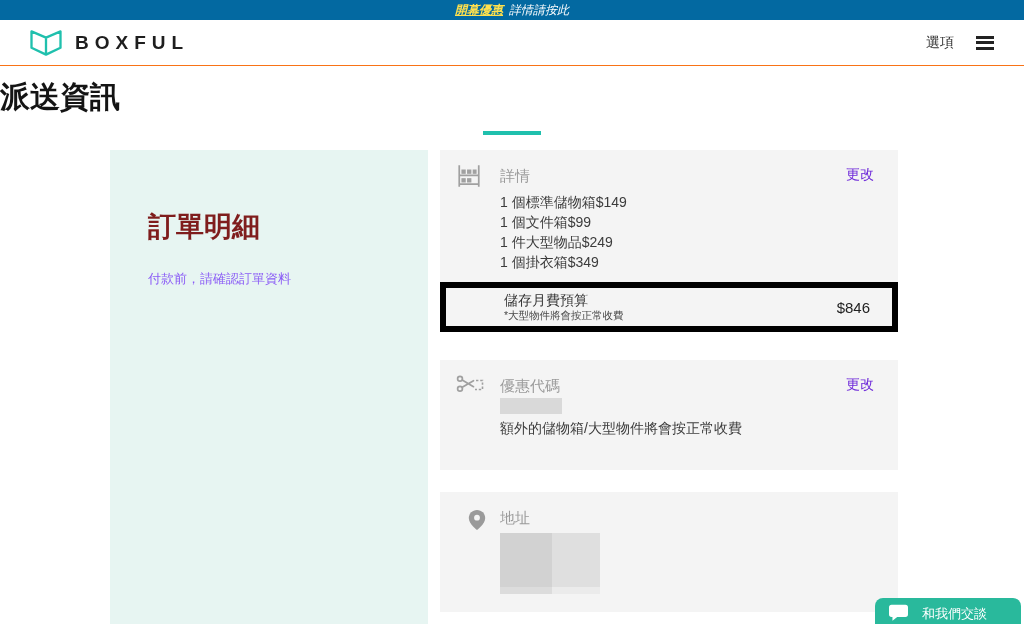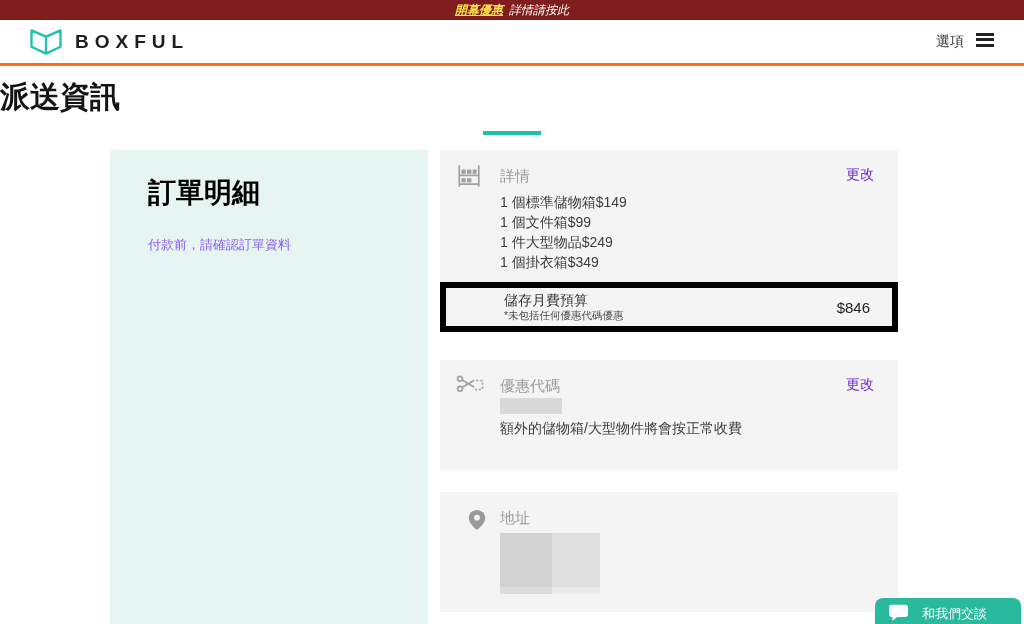--- a/index.html
+++ b/index.html
@@ -1,45 +1,45 @@
 <!DOCTYPE html>
 <html><head>
 <meta charset="utf-8">
 <style>
   * { margin: 0; padding: 0; box-sizing: border-box; }
   html, body { width: 1024px; height: 624px; overflow: hidden; background: #fff;
     font-family: "Liberation Sans", sans-serif; position: relative; }
 
   
   .banner { position: absolute; top: 0; left: 0; width: 1024px; height: 20px;
-    background: #7f1d1d; display: flex; align-items: center; justify-content: center;
+    background: #0369a1; display: flex; align-items: center; justify-content: center;
     font-size: 12px; font-style: italic; gap: 6px; }
   .banner .hl { color: #ffe14d; font-weight: bold; text-decoration: underline; cursor: pointer; }
   .banner .rest { color: #ffffff; }
 
   
   .header { position: absolute; top: 20px; left: 0; width: 1024px; height: 46px;
-    background: #fff; border-bottom: 3px solid #f97316; display: flex;
+    background: #fff; border-bottom: 1px solid #f97316; display: flex;
     align-items: center; justify-content: space-between; padding: 0 30px 0 28px; }
   .logo { display: flex; align-items: center; gap: 11px; cursor: pointer; }
   .brand { font-size: 19px; font-weight: bold; letter-spacing: 6px; color: #1e1e1e; }
-  .options { display: flex; gap: 12px; cursor: pointer; }
+  .options { display: flex; align-items: center; gap: 22px; cursor: pointer; }
   .options-label { font-size: 14px; color: #333; }
   .hamburger { display: flex; flex-direction: column; gap: 2.5px; }
   .hamburger span { display: block; width: 18px; height: 3px; background: #222; }
 
   
   .title-wrap { position: absolute; top: 66px; left: 0; width: 1024px; }
   .title-wrap h1 { margin-top: 11px; font-size: 30px; font-weight: bold; color: #141414; }
   .title-underline { width: 58px; height: 4px; background: #1fc0ad; margin: 13px auto 0; }
 
   
   .summary { position: absolute; left: 110px; top: 150px; width: 318px; height: 474px;
     background: #e7f5f2; padding: 24px 30px 0 38px; }
-  .summary h2 { font-size: 28px; font-weight: bold; color: #000000; }
+  .summary h2 { font-size: 28px; font-weight: bold; color: #7f1d1d; margin-top: 34px; }
   .summary p { margin-top: 24px; font-size: 13px; color: #8b5cf6; }
 
   
   .card { position: absolute; left: 440px; width: 458px; background: #f4f4f4; }
   .card-head { position: absolute; top: 13px; left: 0; width: 100%; height: 26px; }
   .card-icon { position: absolute; left: 16px; top: 0; }
   .card-icon.pin { left: 25px; top: 2px; }
   .card-label { position: absolute; left: 60px; top: 4px; font-size: 15px; color: #9b9b9b; }
   .change-link { position: absolute; right: 24px; top: 3px; font-size: 14px;
     color: #6d28d9; cursor: pointer; }
@@ -137,21 +137,21 @@
       <span>$249</span>
     </div>
     <div class="item-row">
       <span>1 個掛衣箱</span>
       <span>$349</span>
     </div>
   </div>
   <div class="budget-box">
     <div>
       <div class="budget-label">儲存月費預算</div>
-      <div class="budget-note">*未包括任何優惠代碼優惠</div>
+      <div class="budget-note">*大型物件將會按正常收費</div>
     </div>
     <div class="budget-amount">$846</div>
   </div>
 </div>
 
 <div class="card card-promo">
   <div class="card-head">
     <svg class="card-icon" width="30" height="22" viewBox="0 0 30 21">
       <circle cx="4" cy="5.2" r="2.4" fill="none" stroke="#a0a0a0" stroke-width="1.7"></circle>
       <circle cx="4" cy="15.2" r="2.4" fill="none" stroke="#a0a0a0" stroke-width="1.7"></circle>

